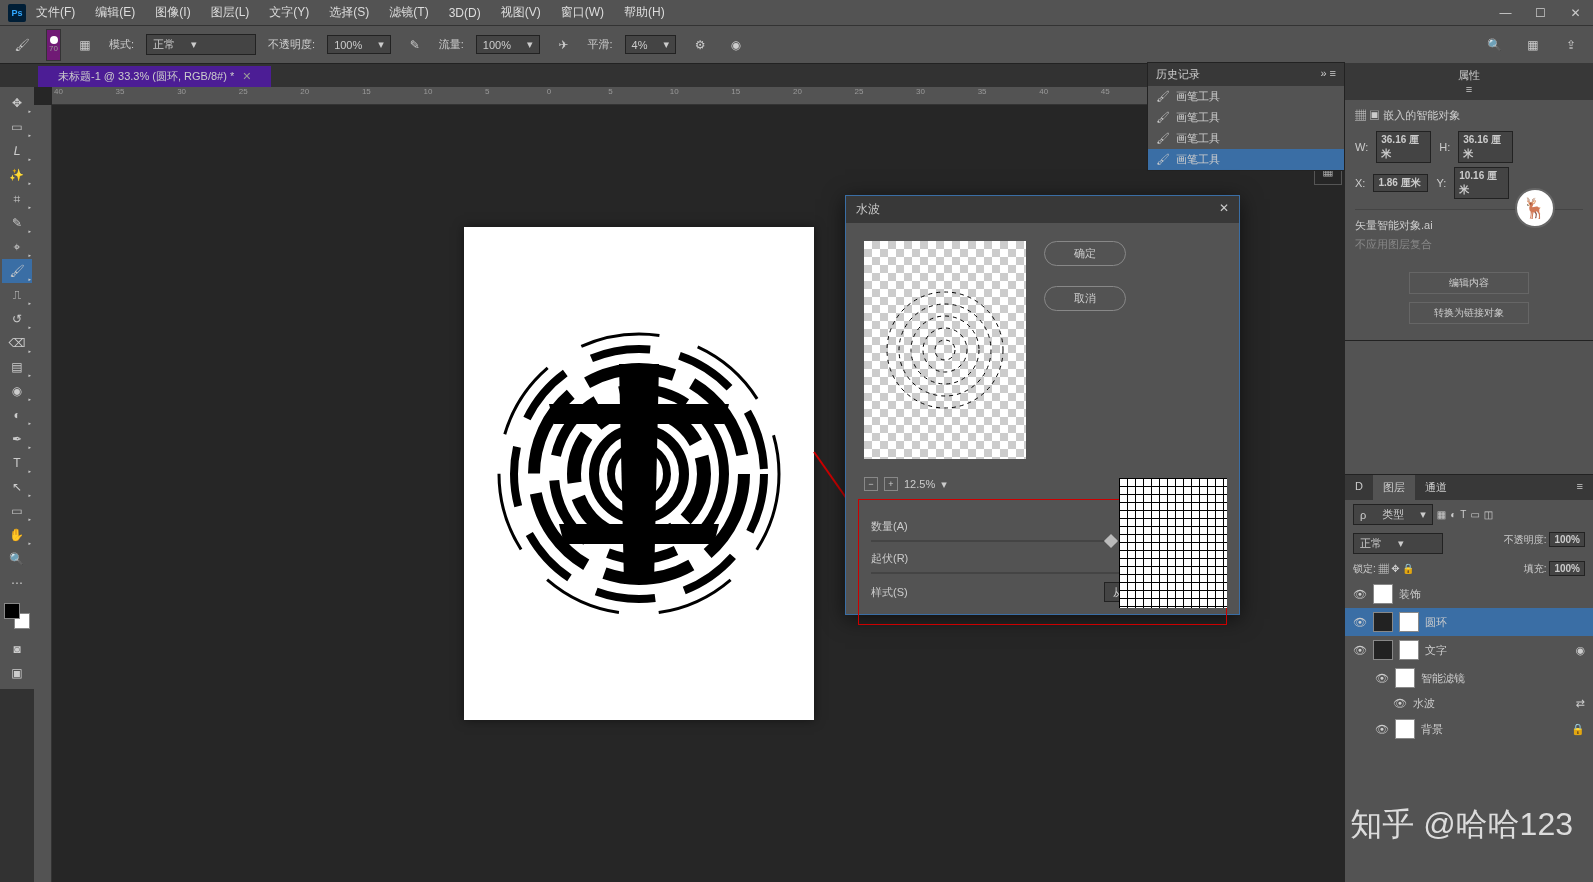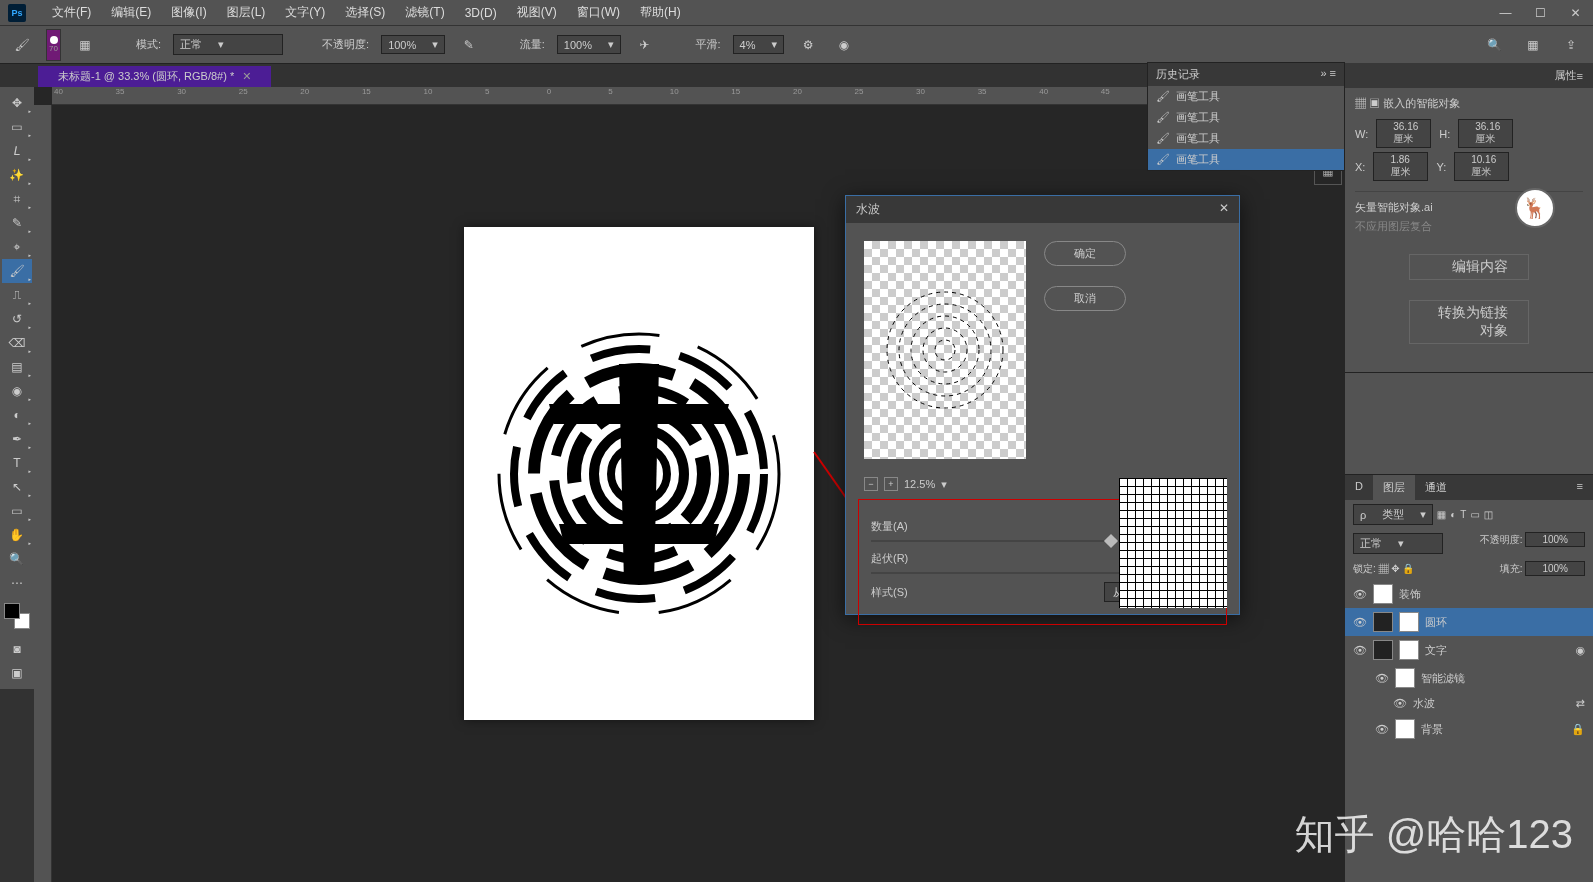--- a/index.html
+++ b/index.html
@@ -1,30 +1,30 @@
 <!DOCTYPE html>
 <html><head>
 <meta charset="utf-8">
 <style>
 * { margin: 0; padding: 0; box-sizing: border-box; font-family: "Microsoft YaHei", sans-serif; }
 body { width: 1593px; height: 882px; background: #323232; color: #ccc; font-size: 12px; overflow: hidden; position: relative; }
 
 
 .menubar { height: 25px; background: #535353; display: flex; align-items: center; padding: 0 8px; position: relative; }
-.ps-logo { width: 18px; height: 18px; background: #001e36; color: #31a8ff; font-size: 9px; font-weight: bold; display: flex; align-items: center; justify-content: center; border-radius: 2px; margin-right: 16px; }
+.ps-logo { width: 18px; height: 18px; background: #001e36; color: #31a8ff; font-size: 9px; font-weight: bold; display: flex; align-items: center; justify-content: center; border-radius: 2px; margin-right: 0; }
 .menu-item { padding: 0 10px; color: #ddd; cursor: pointer; font-size: 12px; }
 .window-controls { position: absolute; right: 0; top: 0; display: flex; }
 .window-btn { width: 35px; height: 25px; display: flex; align-items: center; justify-content: center; color: #ccc; }
 
 
 .optionsbar { height: 38px; background: #535353; border-top: 1px solid #333; display: flex; align-items: center; padding: 0 10px; gap: 12px; }
 .opt-btn { width: 24px; height: 24px; display: flex; align-items: center; justify-content: center; color: #ccc; }
 .opt-dropdown { background: #444; border: 1px solid #222; padding: 2px 6px; color: #ccc; font-size: 11px; display: flex; align-items: center; gap: 16px; }
 .opt-dropdown.wide { width: 110px; }
-.opt-label { font-size: 11px; color: #ccc; margin-left: 27px; }
+.opt-label { font-size: 11px; color: #ccc; }
 .brush-preview { width: 15px; height: 32px; background: #701a75; border: 1px solid #333; display: flex; flex-direction: column; align-items: center; justify-content: center; }
 .brush-dot { width: 8px; height: 8px; background: #fff; border-radius: 50%; }
 .brush-size { font-size: 8px; color: #999; }
 .right-toolbar { position: absolute; right: 10px; display: flex; gap: 14px; }
 
 
 .tabbar { height: 24px; background: #323232; border-top: 1px solid #222; display: flex; align-items: flex-end; padding-left: 38px; }
 .tab { background: #4c1d95; padding: 3px 20px; color: #ccc; font-size: 11px; display: flex; align-items: center; gap: 8px; }
 .tab-close { color: #999; }
 
@@ -40,29 +40,29 @@
 
 .canvas-area { position: absolute; left: 34px; top: 87px; right: 248px; bottom: 0; background: #262626; overflow: hidden; }
 .ruler-h { position: absolute; top: 0; left: 18px; right: 0; height: 18px; background: #535353; display: flex; color: #999; font-size: 8px; border-bottom: 1px solid #333; }
 .ruler-v { position: absolute; left: 0; top: 18px; bottom: 0; width: 18px; background: #535353; color: #999; font-size: 8px; border-right: 1px solid #333; }
 .ruler-tick { flex: 1; text-align: left; padding-left: 2px; }
 .canvas-doc { position: absolute; left: 430px; top: 140px; width: 350px; height: 493px; background: #fff; box-shadow: 0 0 10px rgba(0,0,0,0.5); overflow: hidden; }
 .swirl { position: absolute; left: 50%; top: 50%; transform: translate(-50%,-50%); width: 300px; height: 300px; }
 
 
 .right-panels { position: absolute; right: 0; top: 63px; width: 248px; bottom: 0; background: #535353; display: flex; flex-direction: column; }
-.panel-header { background: #383838; color: #ccc; padding: 5px 10px; font-size: 11px; display: flex; justify-content: flex-end; align-items: center; }
+.panel-header { background: #383838; color: #ccc; padding: 5px 10px; font-size: 11px; display: flex; justify-content: flex-end; align-items: center; flex-direction: column; }
 
 
 .props-panel { border-bottom: 1px solid #222; }
 .props-body { padding: 8px 10px; font-size: 11px; color: #ccc; }
 .props-row { display: flex; gap: 8px; margin: 4px 0; align-items: center; }
-.props-input { background: #444; border: 1px solid #222; color: #ccc; padding: 1px 16px; font-size: 10px; width: 55px; }
+.props-input { background: #444; border: 1px solid #222; color: #ccc; padding: 1px 4px; font-size: 10px; width: 55px; font-weight: bold; }
 .props-btn-row { margin-top: 20px; }
-.props-btn { border: 1px solid #666; background: transparent; color: #ccc; padding: 3px 20px; font-size: 14px; display: block; margin: 20px auto; text-align: right; width: 120px; }
+.props-btn { border: 1px solid #666; background: transparent; color: #ccc; padding: 3px 20px; font-size: 10px; display: block; margin: 8px auto; text-align: center; width: 120px; }
 .logo-circle { position: absolute; right: 38px; top: 188px; width: 40px; height: 40px; background: #fff; border-radius: 50%; border: 2px solid #666; display: flex; align-items: center; justify-content: center; font-size: 20px; z-index: 50; }
 
 
 .history-panel { position: absolute; right: 248px; top: 62px; width: 198px; background: #535353; border: 1px solid #222; z-index: 40; }
 .hist-header { background: #383838; padding: 4px 8px; display: flex; justify-content: space-between; font-size: 11px; }
 .hist-item { padding: 3px 8px; font-size: 11px; display: flex; align-items: center; gap: 6px; }
 .hist-item.selected { background: #3a6ea5; }
 
 
 .layers-panel { position: absolute; right: 0; bottom: 0; width: 248px; height: 408px; background: #535353; border-top: 1px solid #222; }
@@ -92,21 +92,21 @@
 .dialog-params { margin: 0 12px 12px 12px; border: 1px solid #c00; padding: 10px 12px 22px 12px; }
 .param-row { display: flex; align-items: center; justify-content: space-between; margin-top: 8px; font-size: 11px; }
 .param-input { background: #444; border: 1px solid #222; color: #ccc; padding: 1px 4px; width: 40px; font-size: 11px; }
 .slider { height: 2px; background: #444; margin-top: 6px; position: relative; }
 .slider-handle { position: absolute; top: -4px; width: 10px; height: 10px; background: #bbb; transform: translateX(-50%) rotate(45deg); }
 .param-select { background: #444; border: 1px solid #222; color: #ccc; padding: 2px 4px; font-size: 11px; width: 110px; }
 .grid-preview { position: absolute; right: 12px; top: 282px; width: 108px; height: 130px; background: #fff; background-image: repeating-linear-gradient(#000 0 1px, transparent 1px 8px), repeating-linear-gradient(90deg, #000 0 1px, transparent 1px 8px); }
 .red-arrow { position: absolute; z-index: 90; }
 
 
-.watermark { position: absolute; right: 20px; bottom: 20px; color: #fff; font-size: 40px; opacity: 0.8; z-index: 200; font-family: sans-serif; }
+.watermark { position: absolute; right: 20px; bottom: 35px; color: #fff; font-size: 32px; opacity: 0.8; z-index: 200; font-family: sans-serif; }
 
 
 .collapsed-strip { position: absolute; right: 248px; top: 75px; width: 34px; bottom: 0; display: flex; flex-direction: column; gap: 10px; padding-top: 6px; }
 .collapsed-btn { width: 28px; height: 28px; margin: 0 3px; border: 1px solid #555; display: flex; align-items: center; justify-content: center; color: #aaa; }
 </style>
 </head>
 <body>
 
 <div class="menubar">
   <div class="ps-logo">Ps</div>

